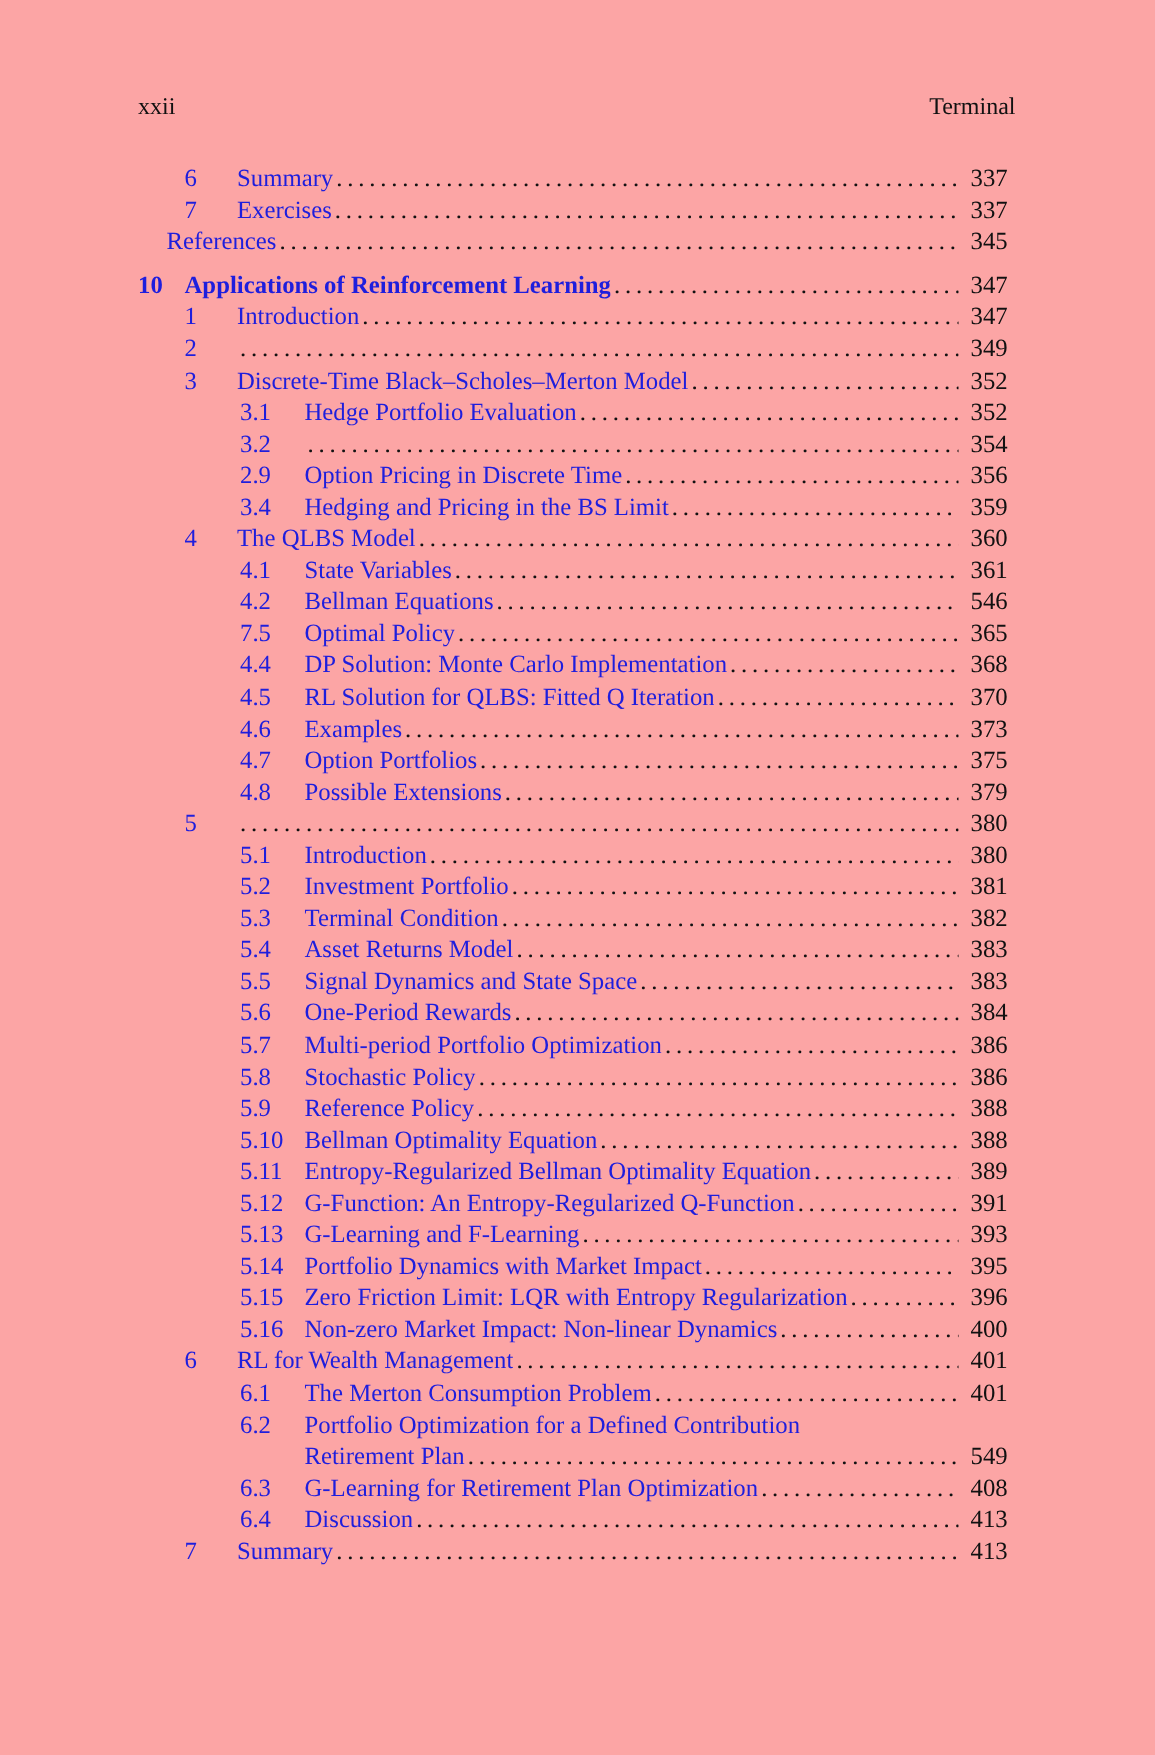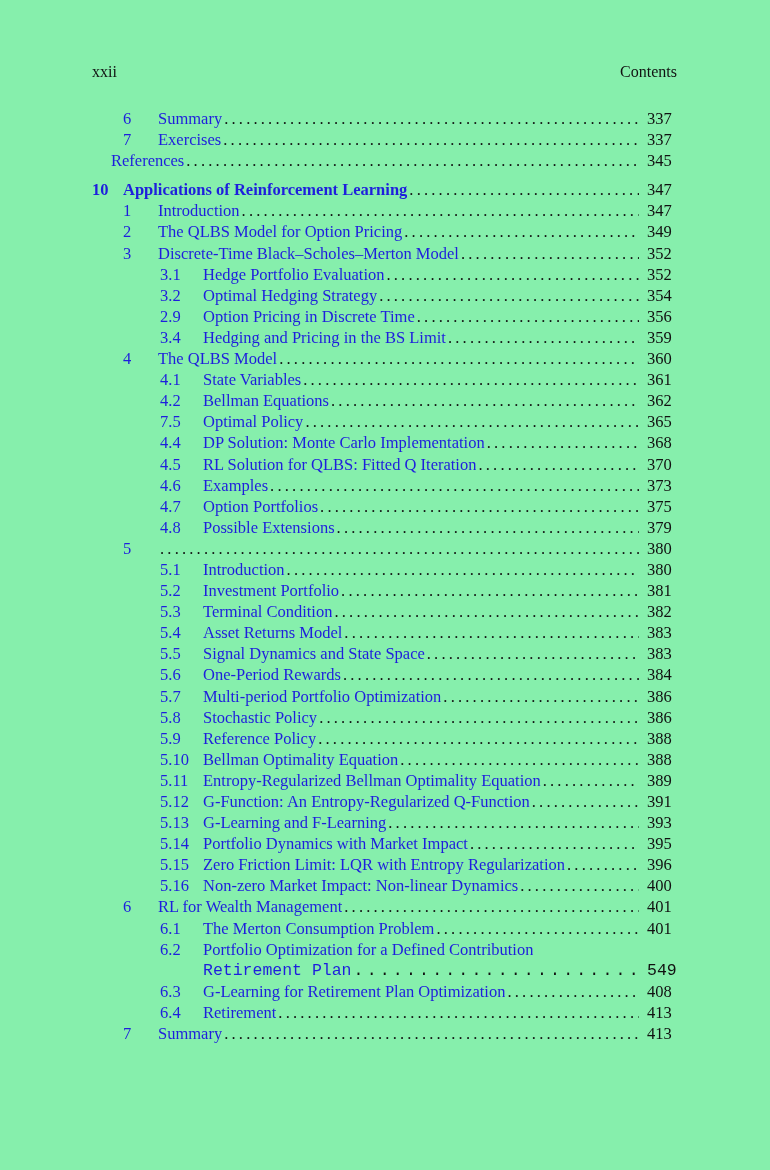--- a/index.html
+++ b/index.html
@@ -39,29 +39,29 @@
     flex:none;min-width:30px;color:#111;font-weight:normal;
   }
   .row.chapter{margin-top:8px;}
   .row.chapter .num{width:31px;font-weight:bold;}
   .row.chapter .title{font-weight:bold;}
   .row.section{padding-left:31px;}
   .row.section .num{width:35px;}
   .row.subsection{padding-left:68px;}
   .row.subsection .num{width:43px;}
   .row.references{padding-left:19px;}
-  .row.continuation{padding-left:111px;font-family:Liberation Mono, monospace;}
+  .row.continuation{padding-left:111px;}
 </style>
 </head>
 <body>
 
-<div class="page" style="--blue: #1e1edd; color: rgb(17, 17, 17); background: #86efac;">
+<div class="page" style="--blue: #1e1edd; color: rgb(17, 17, 17); background: #fca5a5;">
   <div class="running-head">
     <span>xxii</span>
-    <span>Contents</span>
+    <span>Terminal</span>
   </div>
   <div class="toc">
       <div class="row section">
     <span class="num">6</span>
     <span class="title">Summary</span>
     <span class="leader"></span>
     <span class="page-num">337</span>
   </div>
       <div class="row section">
     <span class="num">7</span>
@@ -82,39 +82,37 @@
     <span class="page-num">347</span>
   </div>
       <div class="row section">
     <span class="num">1</span>
     <span class="title">Introduction</span>
     <span class="leader"></span>
     <span class="page-num">347</span>
   </div>
       <div class="row section">
     <span class="num">2</span>
-    <span class="title">The QLBS Model for Option Pricing</span>
     <span class="leader"></span>
     <span class="page-num">349</span>
   </div>
       <div class="row section">
     <span class="num">3</span>
     <span class="title">Discrete-Time Black–Scholes–Merton Model</span>
     <span class="leader"></span>
     <span class="page-num">352</span>
   </div>
       <div class="row subsection">
     <span class="num">3.1</span>
     <span class="title">Hedge Portfolio Evaluation</span>
     <span class="leader"></span>
     <span class="page-num">352</span>
   </div>
       <div class="row subsection">
     <span class="num">3.2</span>
-    <span class="title">Optimal Hedging Strategy</span>
     <span class="leader"></span>
     <span class="page-num">354</span>
   </div>
       <div class="row subsection">
     <span class="num">2.9</span>
     <span class="title">Option Pricing in Discrete Time</span>
     <span class="leader"></span>
     <span class="page-num">356</span>
   </div>
       <div class="row subsection">
@@ -132,21 +130,21 @@
       <div class="row subsection">
     <span class="num">4.1</span>
     <span class="title">State Variables</span>
     <span class="leader"></span>
     <span class="page-num">361</span>
   </div>
       <div class="row subsection">
     <span class="num">4.2</span>
     <span class="title">Bellman Equations</span>
     <span class="leader"></span>
-    <span class="page-num">362</span>
+    <span class="page-num">546</span>
   </div>
       <div class="row subsection">
     <span class="num">7.5</span>
     <span class="title">Optimal Policy</span>
     <span class="leader"></span>
     <span class="page-num">365</span>
   </div>
       <div class="row subsection">
     <span class="num">4.4</span>
     <span class="title">DP Solution: Monte Carlo Implementation</span>
@@ -303,21 +301,21 @@
     <span class="page-num">549</span>
   </div>
       <div class="row subsection">
     <span class="num">6.3</span>
     <span class="title">G-Learning for Retirement Plan Optimization</span>
     <span class="leader"></span>
     <span class="page-num">408</span>
   </div>
       <div class="row subsection">
     <span class="num">6.4</span>
-    <span class="title">Retirement</span>
+    <span class="title">Discussion</span>
     <span class="leader"></span>
     <span class="page-num">413</span>
   </div>
       <div class="row section">
     <span class="num">7</span>
     <span class="title">Summary</span>
     <span class="leader"></span>
     <span class="page-num">413</span>
   </div>
     </div>

